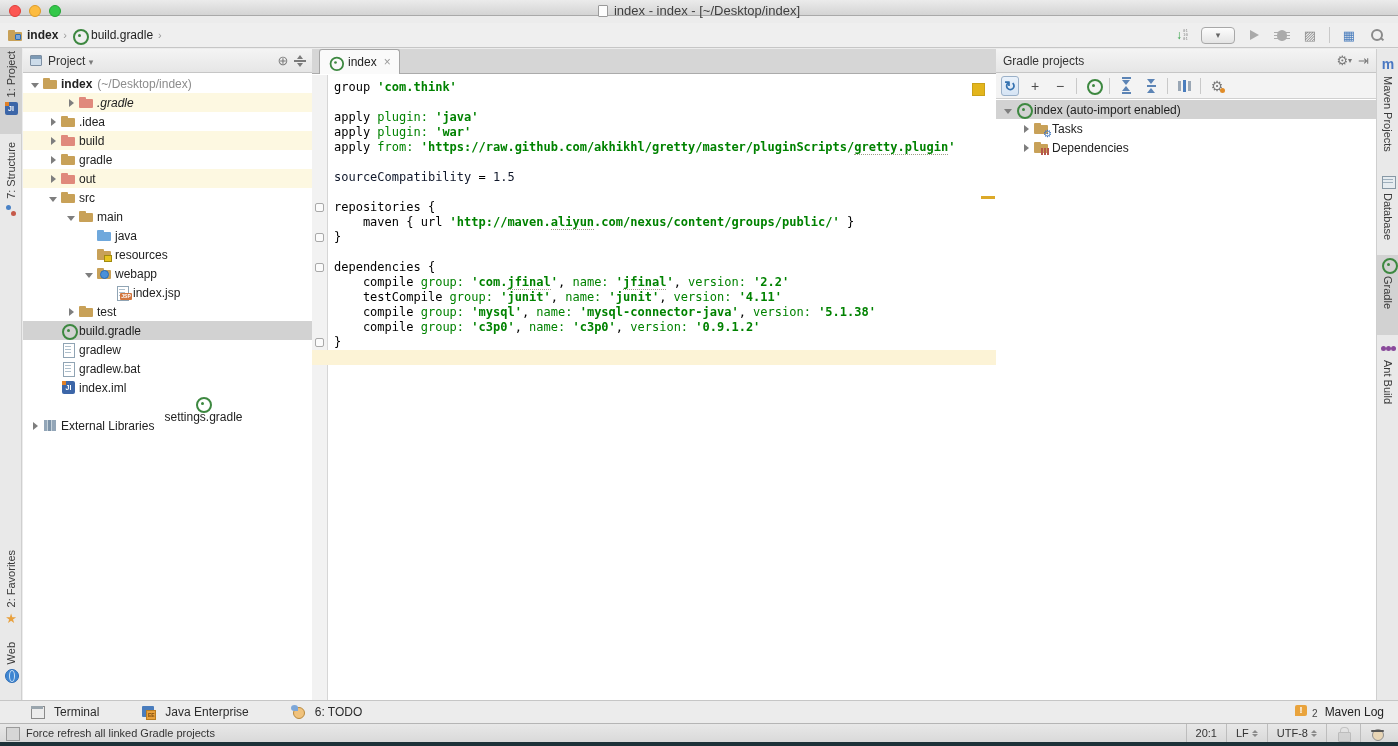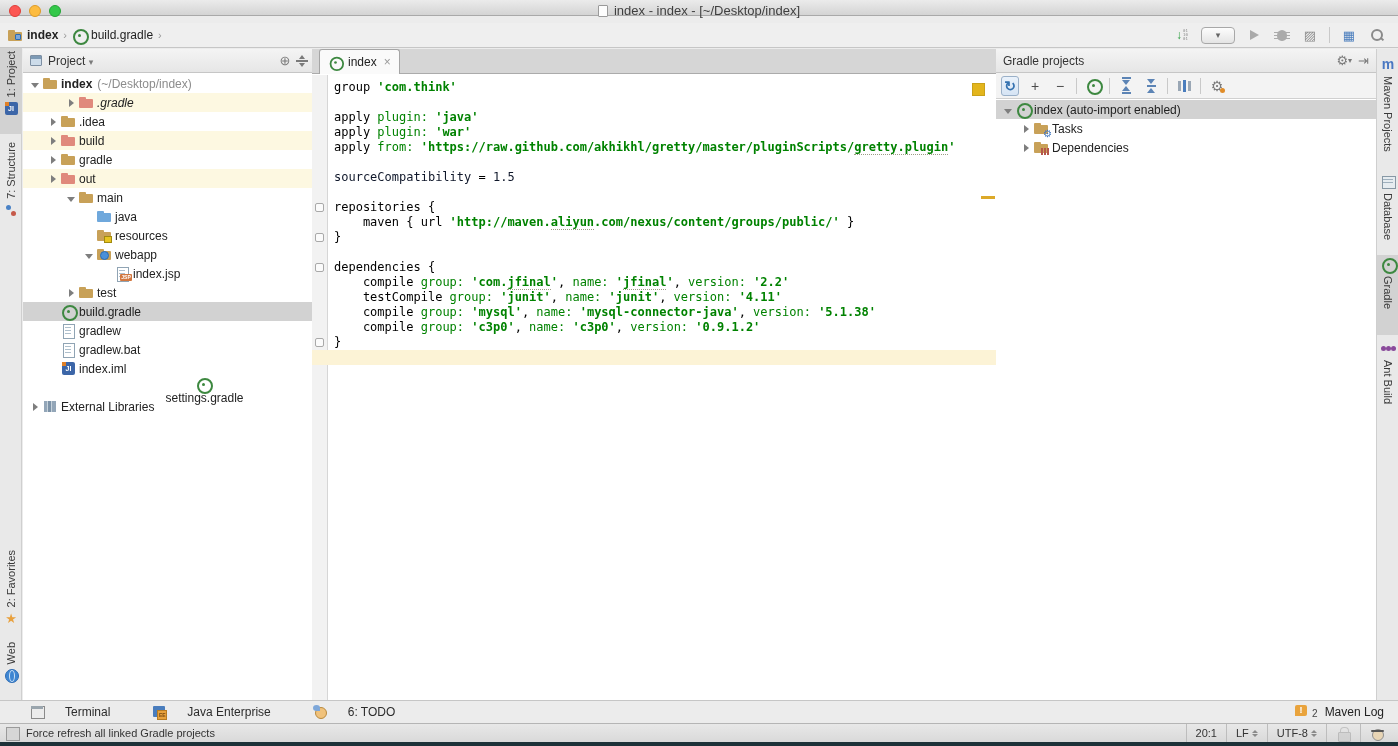--- a/index.html
+++ b/index.html
@@ -41,21 +41,21 @@
   
   .stripe{position:absolute;top:49px;width:22px;height:651px;background:#e9e9e9}
   #stripe-left{left:0;border-right:1px solid #cfcfcf}
   #stripe-right{right:0;border-left:1px solid #cfcfcf}
   .vtab{position:absolute;left:0;width:22px;display:flex;flex-direction:column;align-items:center;gap:5px;padding-top:3px;cursor:default}
   .vtab.sel{background:#d2d2d2}
   .vtext{font-size:11px;color:#3a3a3a;writing-mode:vertical-rl}
   .vtext.up{transform:rotate(180deg)}
 
   
-  #project-panel{position:absolute;left:23px;top:49px;width:340px;height:651px;background:#fff;border-right:2px solid #4c1d95}
+  #project-panel{position:absolute;left:23px;top:49px;width:340px;height:651px;background:#fff;border-right:4px solid #4c1d95}
   #gradle-panel{position:absolute;left:996px;top:49px;width:380px;height:651px;background:#fff}
   .panel-header{height:24px;background:linear-gradient(#f4f4f4,#e6e6e6);border-bottom:1px solid #c6c6c6;display:flex;align-items:center;padding:0 7px;gap:6px}
   .ph-title{color:#333}
   .ph-spacer{flex:1}
   .ph-ic{color:#7a7a7a;font-size:13px;line-height:1;display:flex;align-items:center}
   .panel-ic{width:12px;height:11px;border:1px solid #7d8fa3;background:#cddcea;position:relative;border-radius:1px}
   .panel-ic::before{content:"";position:absolute;left:0;top:0;right:0;height:3px;background:#7d9ab5}
   .collapse-ic{position:relative;width:12px;height:12px;background:linear-gradient(#0000 5px,#7a7a7a 5px 7px,#0000 7px)}
   .collapse-ic::before{content:"";position:absolute;left:3px;top:0;border-bottom:4px solid #7a7a7a;border-left:3px solid transparent;border-right:3px solid transparent}
   .collapse-ic::after{content:"";position:absolute;left:3px;bottom:0;border-top:4px solid #7a7a7a;border-left:3px solid transparent;border-right:3px solid transparent}
@@ -145,21 +145,21 @@
   .sg-k{color:#008200}
   .sg-s{color:#008200;font-weight:bold}
   .sg-t{color:#008200;font-weight:bold;border-bottom:1px dotted #9c9c85}
   .sg-g{color:#0f172a}
   .sg-n{color:#0f172a;font-weight:normal}
   .inspect{position:absolute;right:11px;top:8px;width:13px;height:13px;background:#e3b51c;border:1px solid #c9a119}
   .stripemark{position:absolute;right:1px;top:121px;width:14px;height:3px;background:#dca929}
 
   
   #bottombar{position:absolute;left:0;right:0;top:700px;height:22px;background:#ececec;border-top:1px solid #c6c6c6;display:flex;align-items:center;padding-left:30px;gap:42px}
-  .bb-item{display:flex;align-items:center;gap:20px;color:#2c2c2c}
+  .bb-item{display:flex;align-items:center;gap:9px;color:#2c2c2c}
   .bb-right{position:absolute;right:14px;display:flex;align-items:center;gap:3px}
   .evcount{font-size:10px;color:#444;margin-right:4px;align-self:flex-end}
   #statusbar{position:absolute;left:0;right:0;top:723px;height:19px;background:linear-gradient(#e8e8e8,#d9d9d9);border-top:1px solid #b5b5b5;display:flex;align-items:center;font-size:11px;color:#333}
   .sb-msg{margin-left:26px}
   .sb-right{position:absolute;right:4px;display:flex;align-items:center;height:100%}
   .sb-cell{display:flex;align-items:center;gap:3px;height:100%;padding:0 9px;border-left:1px solid #bdbdbd}
   .ud{display:flex;flex-direction:column;gap:1px}
   .ud::before{content:"";border-bottom:3px solid #8a8a8a;border-left:3px solid transparent;border-right:3px solid transparent}
   .ud::after{content:"";border-top:3px solid #8a8a8a;border-left:3px solid transparent;border-right:3px solid transparent}
   #dock{position:absolute;left:0;right:0;bottom:0;height:4px;background:#1d3138}
@@ -282,20 +282,25 @@
         </div>
         <div class="trow" style="padding-left: 22px;">
           <span class="ar r"></span>
           <span class="ic folder tan"></span>
           <span class="lbl">gradle</span>
         </div>
         <div class="trow ybg" style="padding-left: 22px;">
           <span class="ar r"></span>
           <span class="ic folder ex"></span>
           <span class="lbl">out</span>
+        </div>
+        <div class="trow" style="padding-left: 22px;">
+          <span class="ar d"></span>
+          <span class="ic folder tan"></span>
+          <span class="lbl">src</span>
         </div>
         <div class="trow" style="padding-left: 40px;">
           <span class="ar d"></span>
           <span class="ic folder tan"></span>
           <span class="lbl">main</span>
         </div>
         <div class="trow" style="padding-left: 58px;">
           <span class="ar"></span>
           <span class="ic folder java"></span>
           <span class="lbl">java</span>

